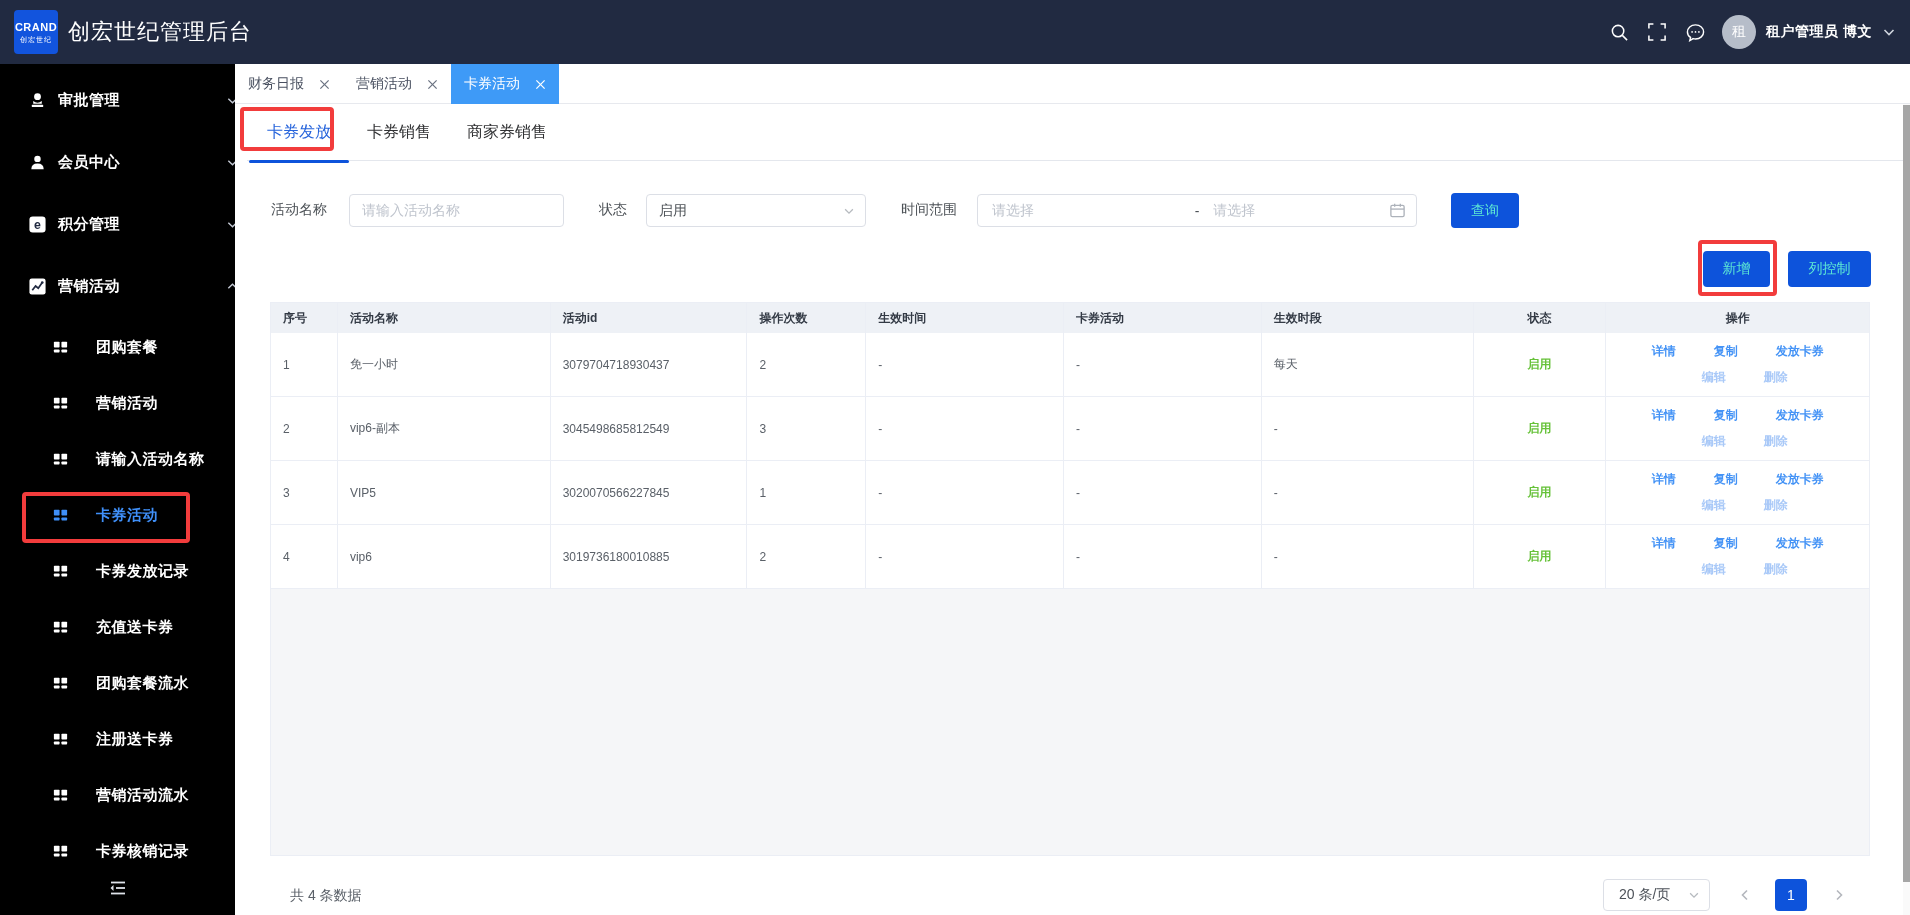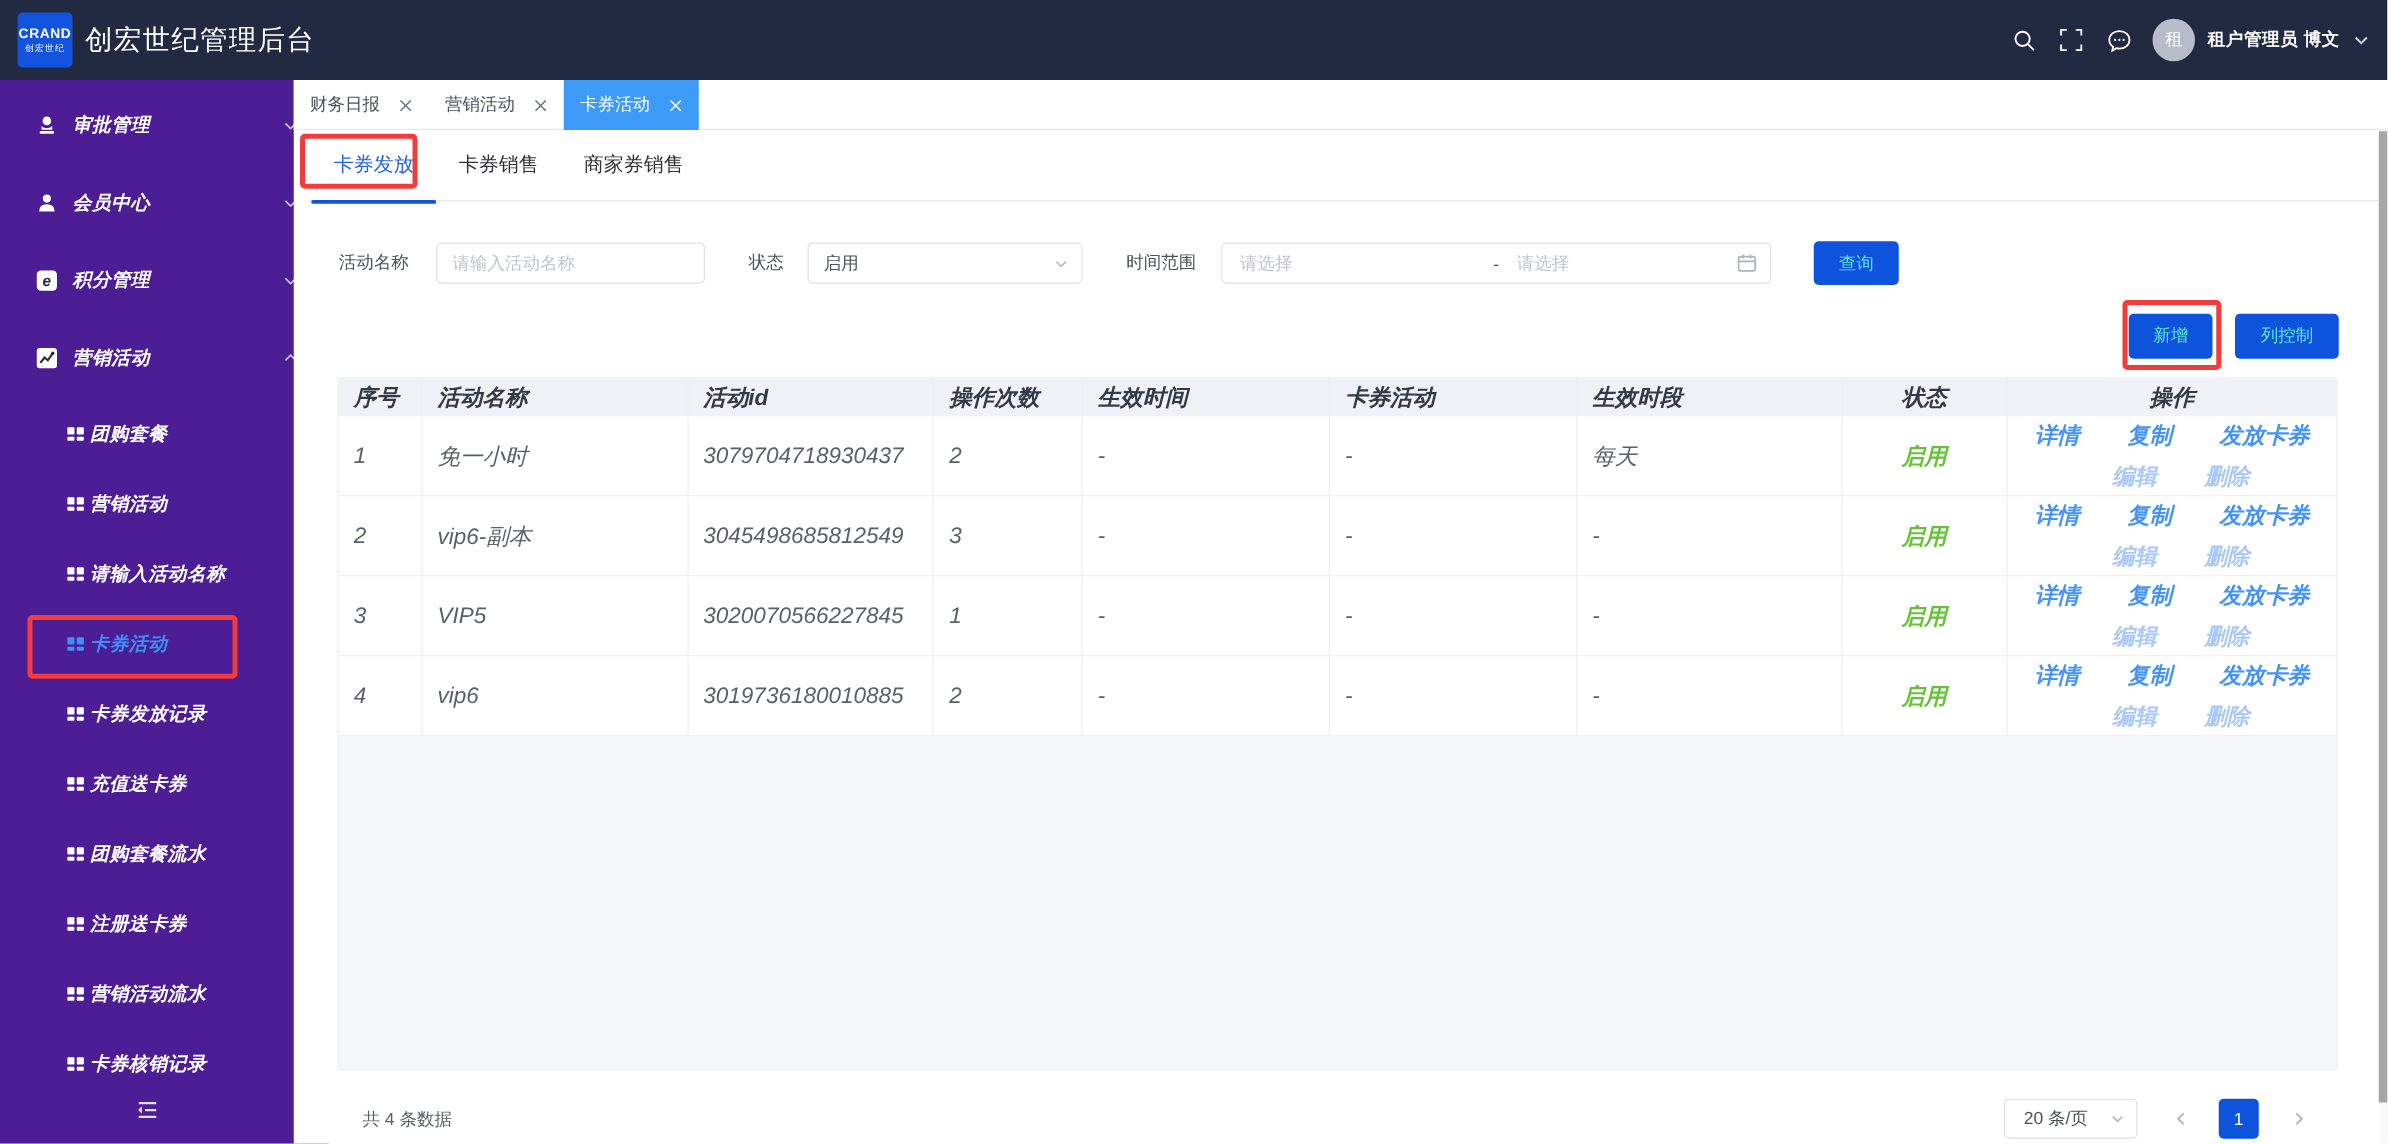--- a/index.html
+++ b/index.html
@@ -12,30 +12,30 @@
   .logo-line1 { font-size:11px; font-weight:700; letter-spacing:.5px; line-height:12px; }
   .logo-line2 { font-size:7px; letter-spacing:1px; line-height:9px; margin-top:2px; }
   .app-title { position:absolute; left:68px; top:0; height:64px; line-height:64px; color:#fff; font-size:22px; font-weight:400; letter-spacing:1px; }
   .header-right { position:absolute; right:14px; top:0; height:64px; display:flex; align-items:center; gap:0; color:#fff; }
   .hicon { width:38px; height:64px; display:flex; align-items:center; justify-content:center; cursor:pointer; }
   .avatar { width:34px; height:34px; border-radius:50%; background:#b6bdc9; color:#fff; display:flex; align-items:center; justify-content:center; font-size:14px; margin-left:8px; }
   .user-name { color:#fff; font-size:14px; font-weight:600; margin-left:10px; letter-spacing:.5px; }
   .user-caret { margin-left:10px; display:flex; align-items:center; }
 
   
-  .sidebar { position:absolute; left:0; top:64px; width:263px; height:851px; background:#4c1d95; overflow:hidden;font-style:italic; }
+  .sidebar { position:absolute; left:0; top:64px; width:263px; height:851px; background:#000000; overflow:hidden; }
   .menu { padding-top:5px; }
   .menu-item { height:62px; display:flex; align-items:center; padding:0 24px 0 28px; color:#fff; cursor:pointer; position:relative; }
   .menu-item .mi-icon { width:19px; height:19px; display:flex; align-items:center; justify-content:center; }
   .menu-item .mi-label { margin-left:11px; font-size:15px; font-weight:600; letter-spacing:.5px; flex:1; }
   .menu-item .mi-caret { color:#c3c9d4; display:flex; }
   .submenu { padding-top:2px; }
   .submenu-item { height:56px; display:flex; align-items:center; padding-left:52px; color:#fff; cursor:pointer; }
   .submenu-item .smi-icon { width:17px; height:17px; display:flex; align-items:center; justify-content:center; }
-  .submenu-item .smi-label { margin-left:3px; font-size:15px; font-weight:600; letter-spacing:.5px; }
+  .submenu-item .smi-label { margin-left:27px; font-size:15px; font-weight:600; letter-spacing:.5px; }
   .submenu-item.active { color:#3f8ff8; }
   .sidebar-footer { position:absolute; left:0; bottom:0; width:235px; height:52px; display:flex; align-items:center; justify-content:center; color:#dfe3ea; cursor:pointer; }
 
   
   .main { position:absolute; left:235px; top:64px; width:1675px; height:851px; background:#fff; }
 
   .tabbar { position:absolute; left:0; top:0; width:1675px; height:40px; background:#fff; border-bottom:1px solid #e7e9ee; display:flex; }
   .tag-tab { height:40px; display:flex; align-items:center; padding:0 13px; cursor:pointer; color:#495060; font-size:14px; }
   .tag-tab .tab-close { margin-left:15px; font-size:13px; color:#6a7180; display:flex; align-items:center; }
   .tag-tab.active { background:#3e9af7; color:#fff; }
@@ -55,21 +55,21 @@
   .fvalue { color:#4d5257; }
   .fbox .chev { position:absolute; right:10px; color:#b6babf; display:flex; }
   .btn { border:none; border-radius:4px; background:#0d53db; color:#5eead4; font-size:14px; display:flex; align-items:center; justify-content:center; cursor:pointer; font-family:Liberation Serif, serif; }
 
   
   .crud { position:absolute; left:35px; top:238px; width:1600px; height:554px; border:1px solid #ebeef5; background:#f5f6f8; }
   .trow { display:flex; width:100%; }
   .thead { background:#eef1f6; height:30px; }
   .thead .tcell { font-weight:700; color:#333a45; display:flex; align-items:center; }
   .tbody-row { background:#fff; height:64px; border-bottom:1px solid #ebeef5; }
-  .tcell { padding-left:12px; border-right:1px solid #ebeef5; display:flex; align-items:center; font-size:18px; color:#5a6068; overflow:hidden;font-style:italic; }
+  .tcell { padding-left:12px; border-right:1px solid #ebeef5; display:flex; align-items:center; font-size:12px; color:#5a6068; overflow:hidden; }
   .tcell.center { justify-content:center; padding-left:0; }
   .tcell:last-child { border-right:none; }
   .c0{width:67px;} .c1{width:213px;} .c2{width:197px;} .c3{width:119px;} .c4{width:198px;} .c5{width:198px;} .c6{width:212px;} .c7{width:133px;} .c8{width:263px;align-items:center;}
   .status-on { color:#67c23a; font-weight:700; }
   .ops { display:flex; flex-direction:column; align-items:center; justify-content:center; gap:9px; width:100%; }
   .ops-line { display:flex; gap:38px; justify-content:center; }
   .ops-line + .ops-line { margin-left:14px; }
   .op-link { color:#4493f6; font-weight:600; cursor:pointer; }
   .op-link.light { color:#a9c9f8; }
 

